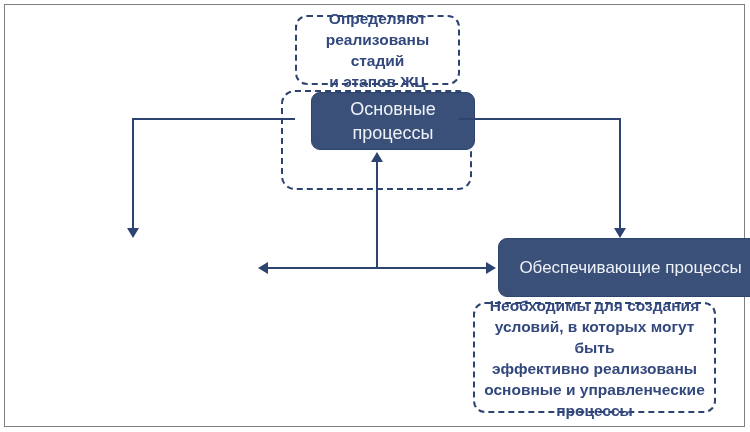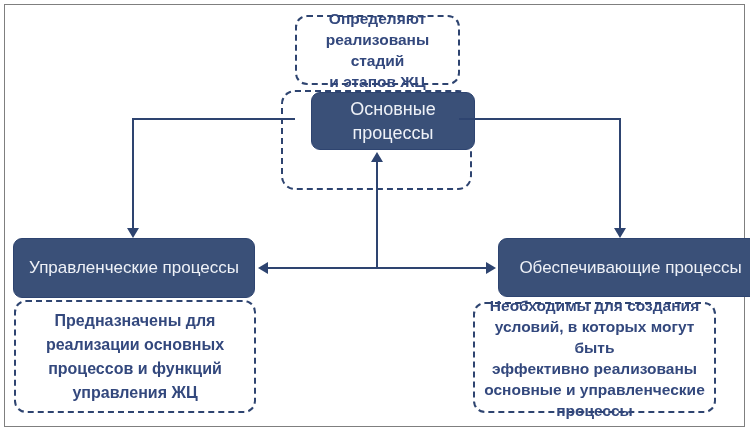--- a/index.html
+++ b/index.html
@@ -78,30 +78,21 @@
 и этапов ЖЦ</span>
   </div>
 
   <div class="group-outline"></div>
 
   <div class="box solid main-box">
     <span>Основные
 процессы</span>
   </div>
 
-  <div class="box solid left-box">
-    <span>Управленческие процессы</span>
-  </div>
 
-  <div class="box note left-note">
-    <span>Предназначены для
-реализации основных
-процессов и функций
-управления ЖЦ</span>
-  </div>
 
   <div class="box solid right-box">
     <span>Обеспечивающие процессы</span>
   </div>
 
   <div class="box note right-note">
     <span>Необходимы для создания
 условий, в которых могут быть
 эффективно реализованы
 основные и управленческие

